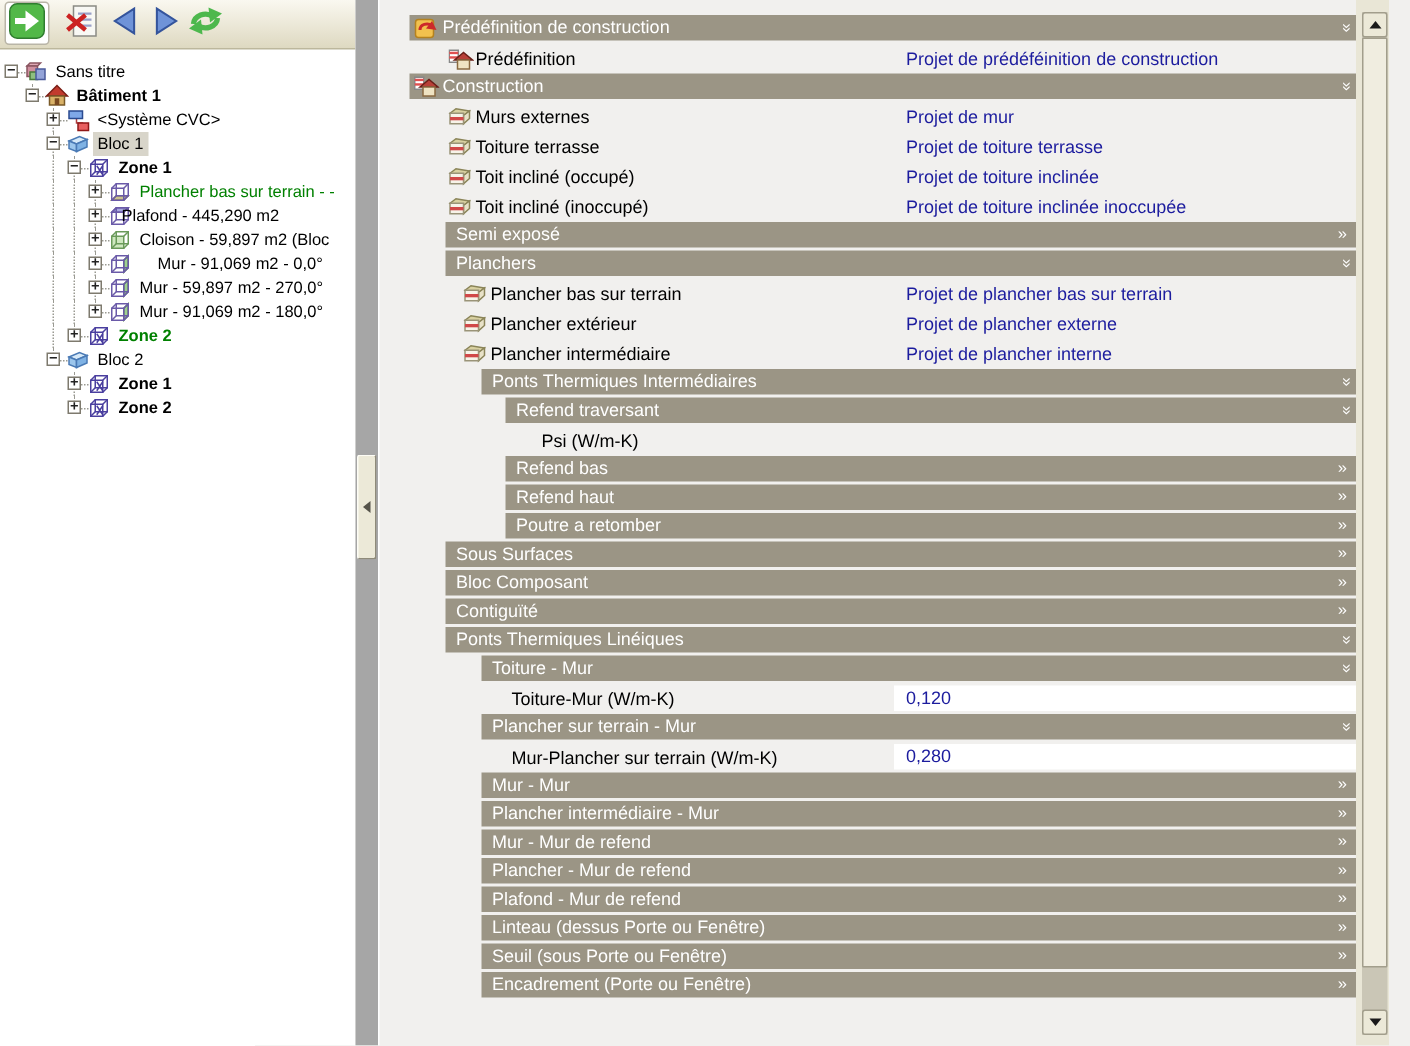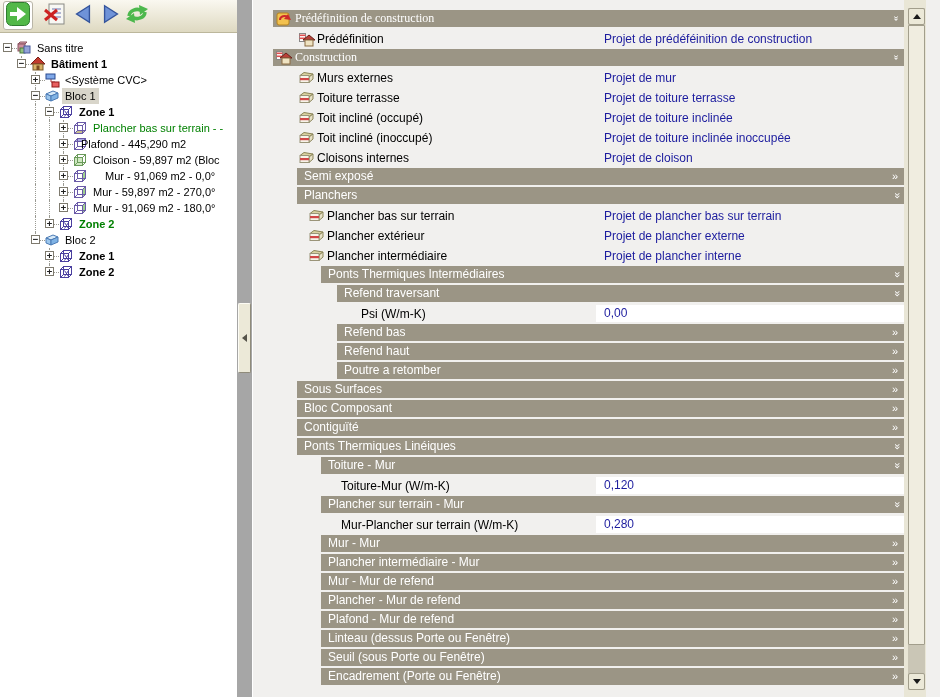--- a/index.html
+++ b/index.html
@@ -36,21 +36,21 @@
     border-right:5px solid #55534a;}
 
   
   #right-panel{position:absolute;left:252px;top:0;width:688px;height:697px;box-sizing:border-box;
     background:#f1f0ee;border-left:1px solid #fff;}
   #scroll-gutter{position:absolute;left:651px;top:0;width:22px;height:697px;background:#e9e6d6;}
   #entries{position:absolute;left:0;top:10px;width:651px;}
 
   .section{position:relative;height:17px;line-height:17px;margin-bottom:2px;background:var(--header-bg);
     color:#fff;font-size:12px;cursor:pointer;}
-  .section.lvl0{margin-left:20px;font-family:Liberation Serif, serif;} .section.lvl1{margin-left:44px;}
+  .section.lvl0{margin-left:20px;} .section.lvl1{margin-left:44px;}
   .section.lvl2{margin-left:68px;} .section.lvl3{margin-left:84px;}
   .sec-icon{position:absolute;left:3px;top:1px;}
   .sec-icon svg{display:block;}
   .sec-label{position:absolute;left:7px;top:0;white-space:nowrap;}
   .section.has-icon .sec-label{left:22px;}
   .chev{position:absolute;right:6px;top:0;font-size:11px;line-height:17px;}
   .chev.down{transform:rotate(90deg);right:4px;}
 
   .row{position:relative;height:20px;line-height:20px;font-size:12px;color:#000;}
   .ricon{position:absolute;top:3px;}
@@ -448,99 +448,83 @@
               <polygon points="1,4.5 5,1.5 14,3 10,6" fill="#d8d0a0" stroke="#8a8458"></polygon>
               <polygon points="10,6 14,3 14,8 10,11.5" fill="#e8e2c8" stroke="#8a8458"></polygon>
               <rect x="1" y="4.5" width="9" height="7" fill="#f7f3e8" stroke="#9a9478"></rect>
               <rect x="1" y="7" width="9" height="2.2" fill="#d04848"></rect>
             </svg>
           </span>
             <span class="rlabel">Toit incliné (inoccupé)</span>
             <span class="rvalue">Projet de toiture inclinée inoccupée</span>
 
           </div>
-        <div class="row rind0">
+        <div class="section lvl1">
+
+            <span class="sec-label">Semi exposé</span>
+            <span class="chev">»</span>
+          </div>
+        <div class="section lvl1">
+
+            <span class="sec-label">Planchers</span>
+            <span class="chev down">»</span>
+          </div>
+        <div class="row rind1">
             <span class="ricon">
             <svg width="15" height="14" viewBox="0 0 15 14">
               <polygon points="1,4.5 5,1.5 14,3 10,6" fill="#d8d0a0" stroke="#8a8458"></polygon>
               <polygon points="10,6 14,3 14,8 10,11.5" fill="#e8e2c8" stroke="#8a8458"></polygon>
               <rect x="1" y="4.5" width="9" height="7" fill="#f7f3e8" stroke="#9a9478"></rect>
               <rect x="1" y="7" width="9" height="2.2" fill="#d04848"></rect>
             </svg>
           </span>
-            <span class="rlabel">Cloisons internes</span>
-            <span class="rvalue">Projet de cloison</span>
-
-          </div>
-        <div class="section lvl1">
-
-            <span class="sec-label">Semi exposé</span>
-            <span class="chev">»</span>
-          </div>
-        <div class="section lvl1">
-
-            <span class="sec-label">Planchers</span>
-            <span class="chev down">»</span>
+            <span class="rlabel">Plancher bas sur terrain</span>
+            <span class="rvalue">Projet de plancher bas sur terrain</span>
+
           </div>
         <div class="row rind1">
             <span class="ricon">
             <svg width="15" height="14" viewBox="0 0 15 14">
               <polygon points="1,4.5 5,1.5 14,3 10,6" fill="#d8d0a0" stroke="#8a8458"></polygon>
               <polygon points="10,6 14,3 14,8 10,11.5" fill="#e8e2c8" stroke="#8a8458"></polygon>
               <rect x="1" y="4.5" width="9" height="7" fill="#f7f3e8" stroke="#9a9478"></rect>
               <rect x="1" y="7" width="9" height="2.2" fill="#d04848"></rect>
             </svg>
           </span>
-            <span class="rlabel">Plancher bas sur terrain</span>
-            <span class="rvalue">Projet de plancher bas sur terrain</span>
+            <span class="rlabel">Plancher extérieur</span>
+            <span class="rvalue">Projet de plancher externe</span>
 
           </div>
         <div class="row rind1">
             <span class="ricon">
             <svg width="15" height="14" viewBox="0 0 15 14">
               <polygon points="1,4.5 5,1.5 14,3 10,6" fill="#d8d0a0" stroke="#8a8458"></polygon>
               <polygon points="10,6 14,3 14,8 10,11.5" fill="#e8e2c8" stroke="#8a8458"></polygon>
               <rect x="1" y="4.5" width="9" height="7" fill="#f7f3e8" stroke="#9a9478"></rect>
               <rect x="1" y="7" width="9" height="2.2" fill="#d04848"></rect>
             </svg>
           </span>
-            <span class="rlabel">Plancher extérieur</span>
-            <span class="rvalue">Projet de plancher externe</span>
-
-          </div>
-        <div class="row rind1">
-            <span class="ricon">
-            <svg width="15" height="14" viewBox="0 0 15 14">
-              <polygon points="1,4.5 5,1.5 14,3 10,6" fill="#d8d0a0" stroke="#8a8458"></polygon>
-              <polygon points="10,6 14,3 14,8 10,11.5" fill="#e8e2c8" stroke="#8a8458"></polygon>
-              <rect x="1" y="4.5" width="9" height="7" fill="#f7f3e8" stroke="#9a9478"></rect>
-              <rect x="1" y="7" width="9" height="2.2" fill="#d04848"></rect>
-            </svg>
-          </span>
             <span class="rlabel">Plancher intermédiaire</span>
             <span class="rvalue">Projet de plancher interne</span>
 
           </div>
         <div class="section lvl2">
 
             <span class="sec-label">Ponts Thermiques Intermédiaires</span>
             <span class="chev down">»</span>
           </div>
         <div class="section lvl3">
 
             <span class="sec-label">Refend traversant</span>
             <span class="chev down">»</span>
           </div>
         <div class="row rind3 editable">
 
             <span class="rlabel">Psi (W/m-K)</span>
 
-            <span class="rfield">
-            <span class="ftext">0,00</span>
-          </span>
           </div>
         <div class="section lvl3">
 
             <span class="sec-label">Refend bas</span>
             <span class="chev">»</span>
           </div>
         <div class="section lvl3">
 
             <span class="sec-label">Refend haut</span>
             <span class="chev">»</span>

